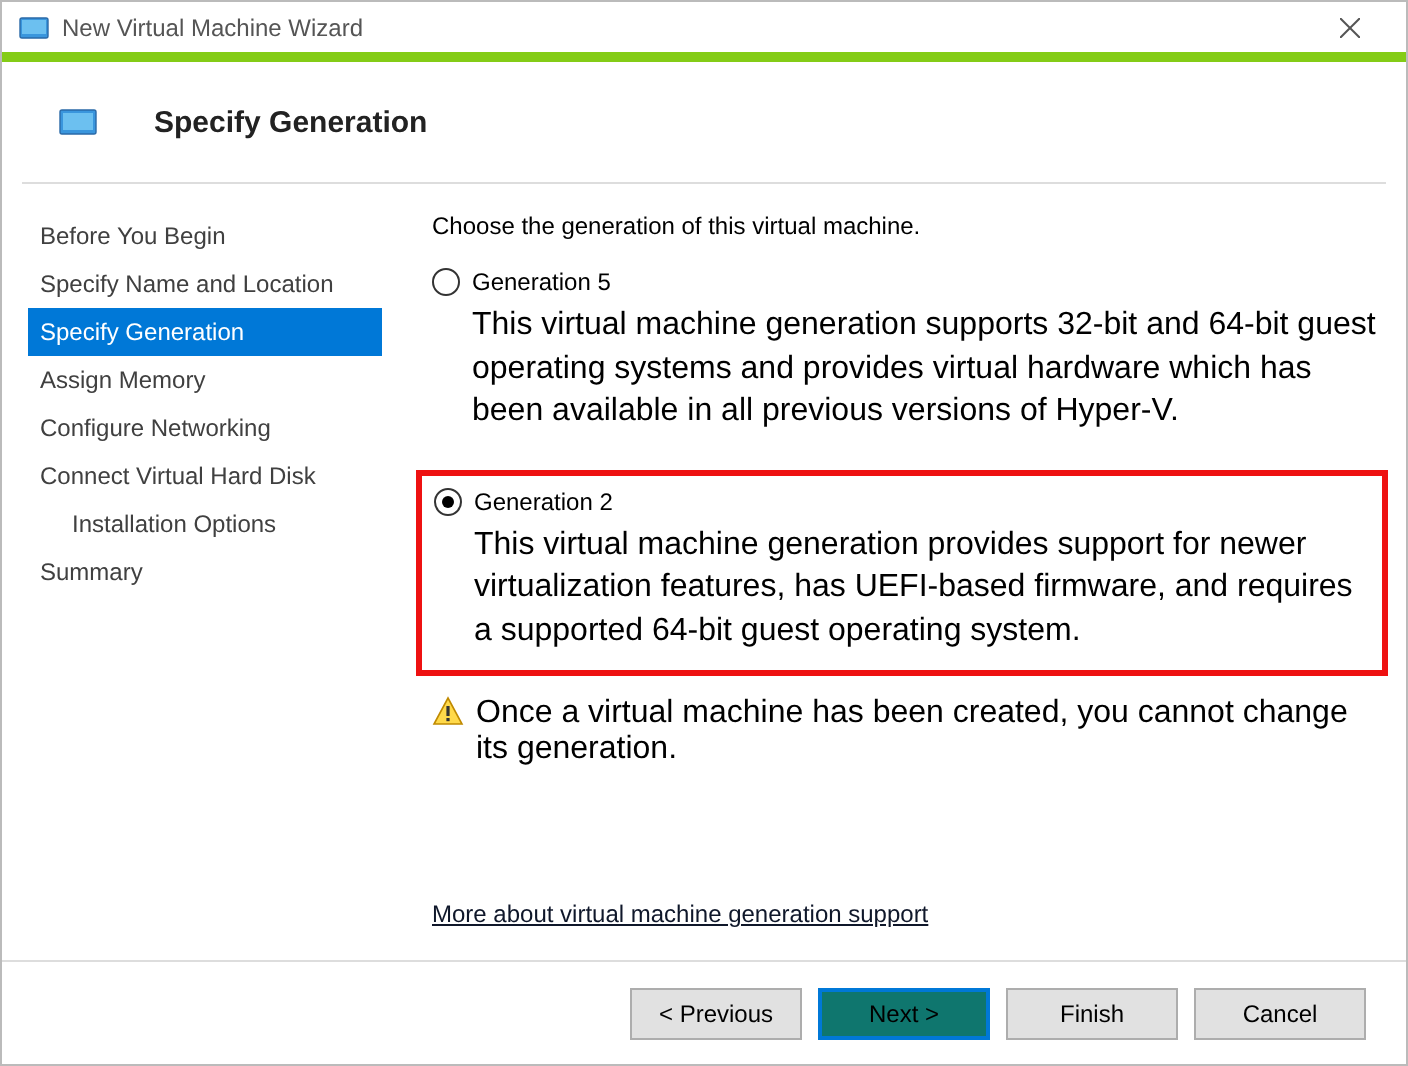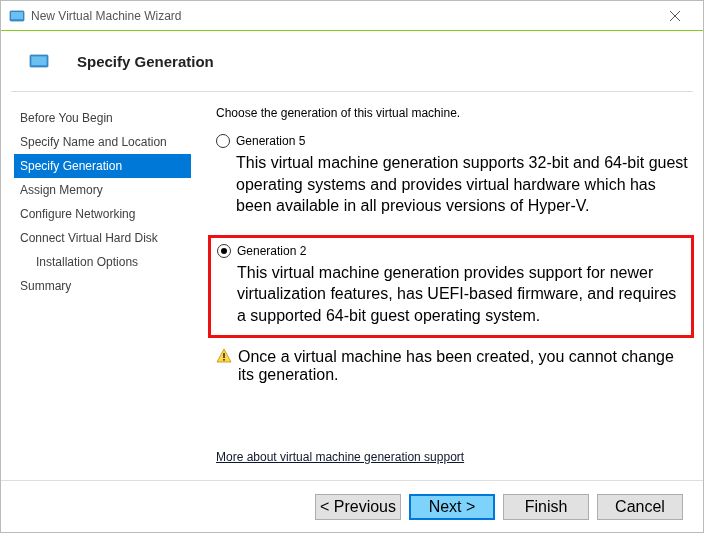--- a/index.html
+++ b/index.html
@@ -1,18 +1,18 @@
 <!DOCTYPE html>
 <html><head>
 <meta charset="utf-8">
 <style>
 * { box-sizing: border-box; margin: 0; padding: 0; }
 body { font-family: "Segoe UI", Tahoma, sans-serif; font-size: 12px; background: #fff; color: #000; }
 .window { width: 704px; height: 533px; border: 1px solid #bbb; display: flex; flex-direction: column; }
-.titlebar { height: 30px; display: flex; align-items: center; padding: 0 8px; border-bottom: 1px solid #84cc16; }
+.titlebar { height: 30px; display: flex; align-items: center; padding: 0 8px; border-bottom: 5px solid #84cc16; }
 .titlebar-icon { width: 16px; height: 16px; margin-right: 6px; }
 .titlebar-text { color: #555; flex: 1; }
 .close-btn { width: 40px; height: 28px; display: flex; align-items: center; justify-content: center; color: #555; cursor: pointer; }
 .header { height: 60px; display: flex; align-items: center; padding-left: 28px; }
 .header-icon { width: 20px; height: 16px; margin-right: 28px; }
 .header-title { font-size: 15px; font-weight: bold; color: #222; }
 .divider { height: 1px; background: #ddd; margin: 0 10px; }
 .body { flex: 1; display: flex; }
 .sidebar { width: 190px; padding: 14px 0 0 13px; }
 .step { padding: 5px 8px 5px 6px; color: #404040; cursor: pointer; font-size: 12px; }
@@ -26,22 +26,22 @@
 .radio-inner { width: 6px; height: 6px; background: #000; border-radius: 50%; }
 .radio-label { font-size: 12px; }
 .radio-desc { margin: 4px 0 10px 20px; font-size: 16px; line-height: 1.35; }
 .highlight { border: 3px solid #e11; padding: 6px 8px 4px 6px; margin-left: -8px; margin-right: -6px; margin-bottom: 4px; }
 .warning-row { display: flex; align-items: flex-start; gap: 6px; margin-top: 6px; }
 .warn-icon { width: 16px; height: 16px; flex-shrink: 0; }
 .warn-text { font-size: 16px; }
 .spacer { flex: 1; }
 .link { color: #0f172a; text-decoration: underline; cursor: pointer; font-size: 12px; margin-bottom: 16px; display: inline-block; }
 .footer { height: 52px; border-top: 1px solid #ddd; display: flex; justify-content: flex-end; align-items: center; padding-right: 20px; gap: 8px; }
-.btn { min-width: 86px; height: 26px; border: 1px solid #adadad; background: #e1e1e1; font-family: inherit; font-size: 16px; cursor: pointer; }
-.btn.primary { border: 2px solid #0078d7; background: #7dd3fc; }
+.btn { min-width: 86px; height: 26px; border: 1px solid #adadad; background: #e1e1e1; font-family: inherit; font-size: 12px; cursor: pointer; }
+.btn.primary { border: 2px solid #0078d7; background: #0f766e; }
 </style>
 </head>
 <body>
 
 <div class="window">
   <div class="titlebar">
     <svg class="titlebar-icon" viewBox="0 0 16 16">
       <rect x="1" y="3" width="14" height="10" rx="1" fill="#3a96dd" stroke="#2a6aa8" stroke-width="0.7"></rect>
       <rect x="2" y="4" width="12" height="7" fill="#6cc0f0"></rect>
     </svg>

